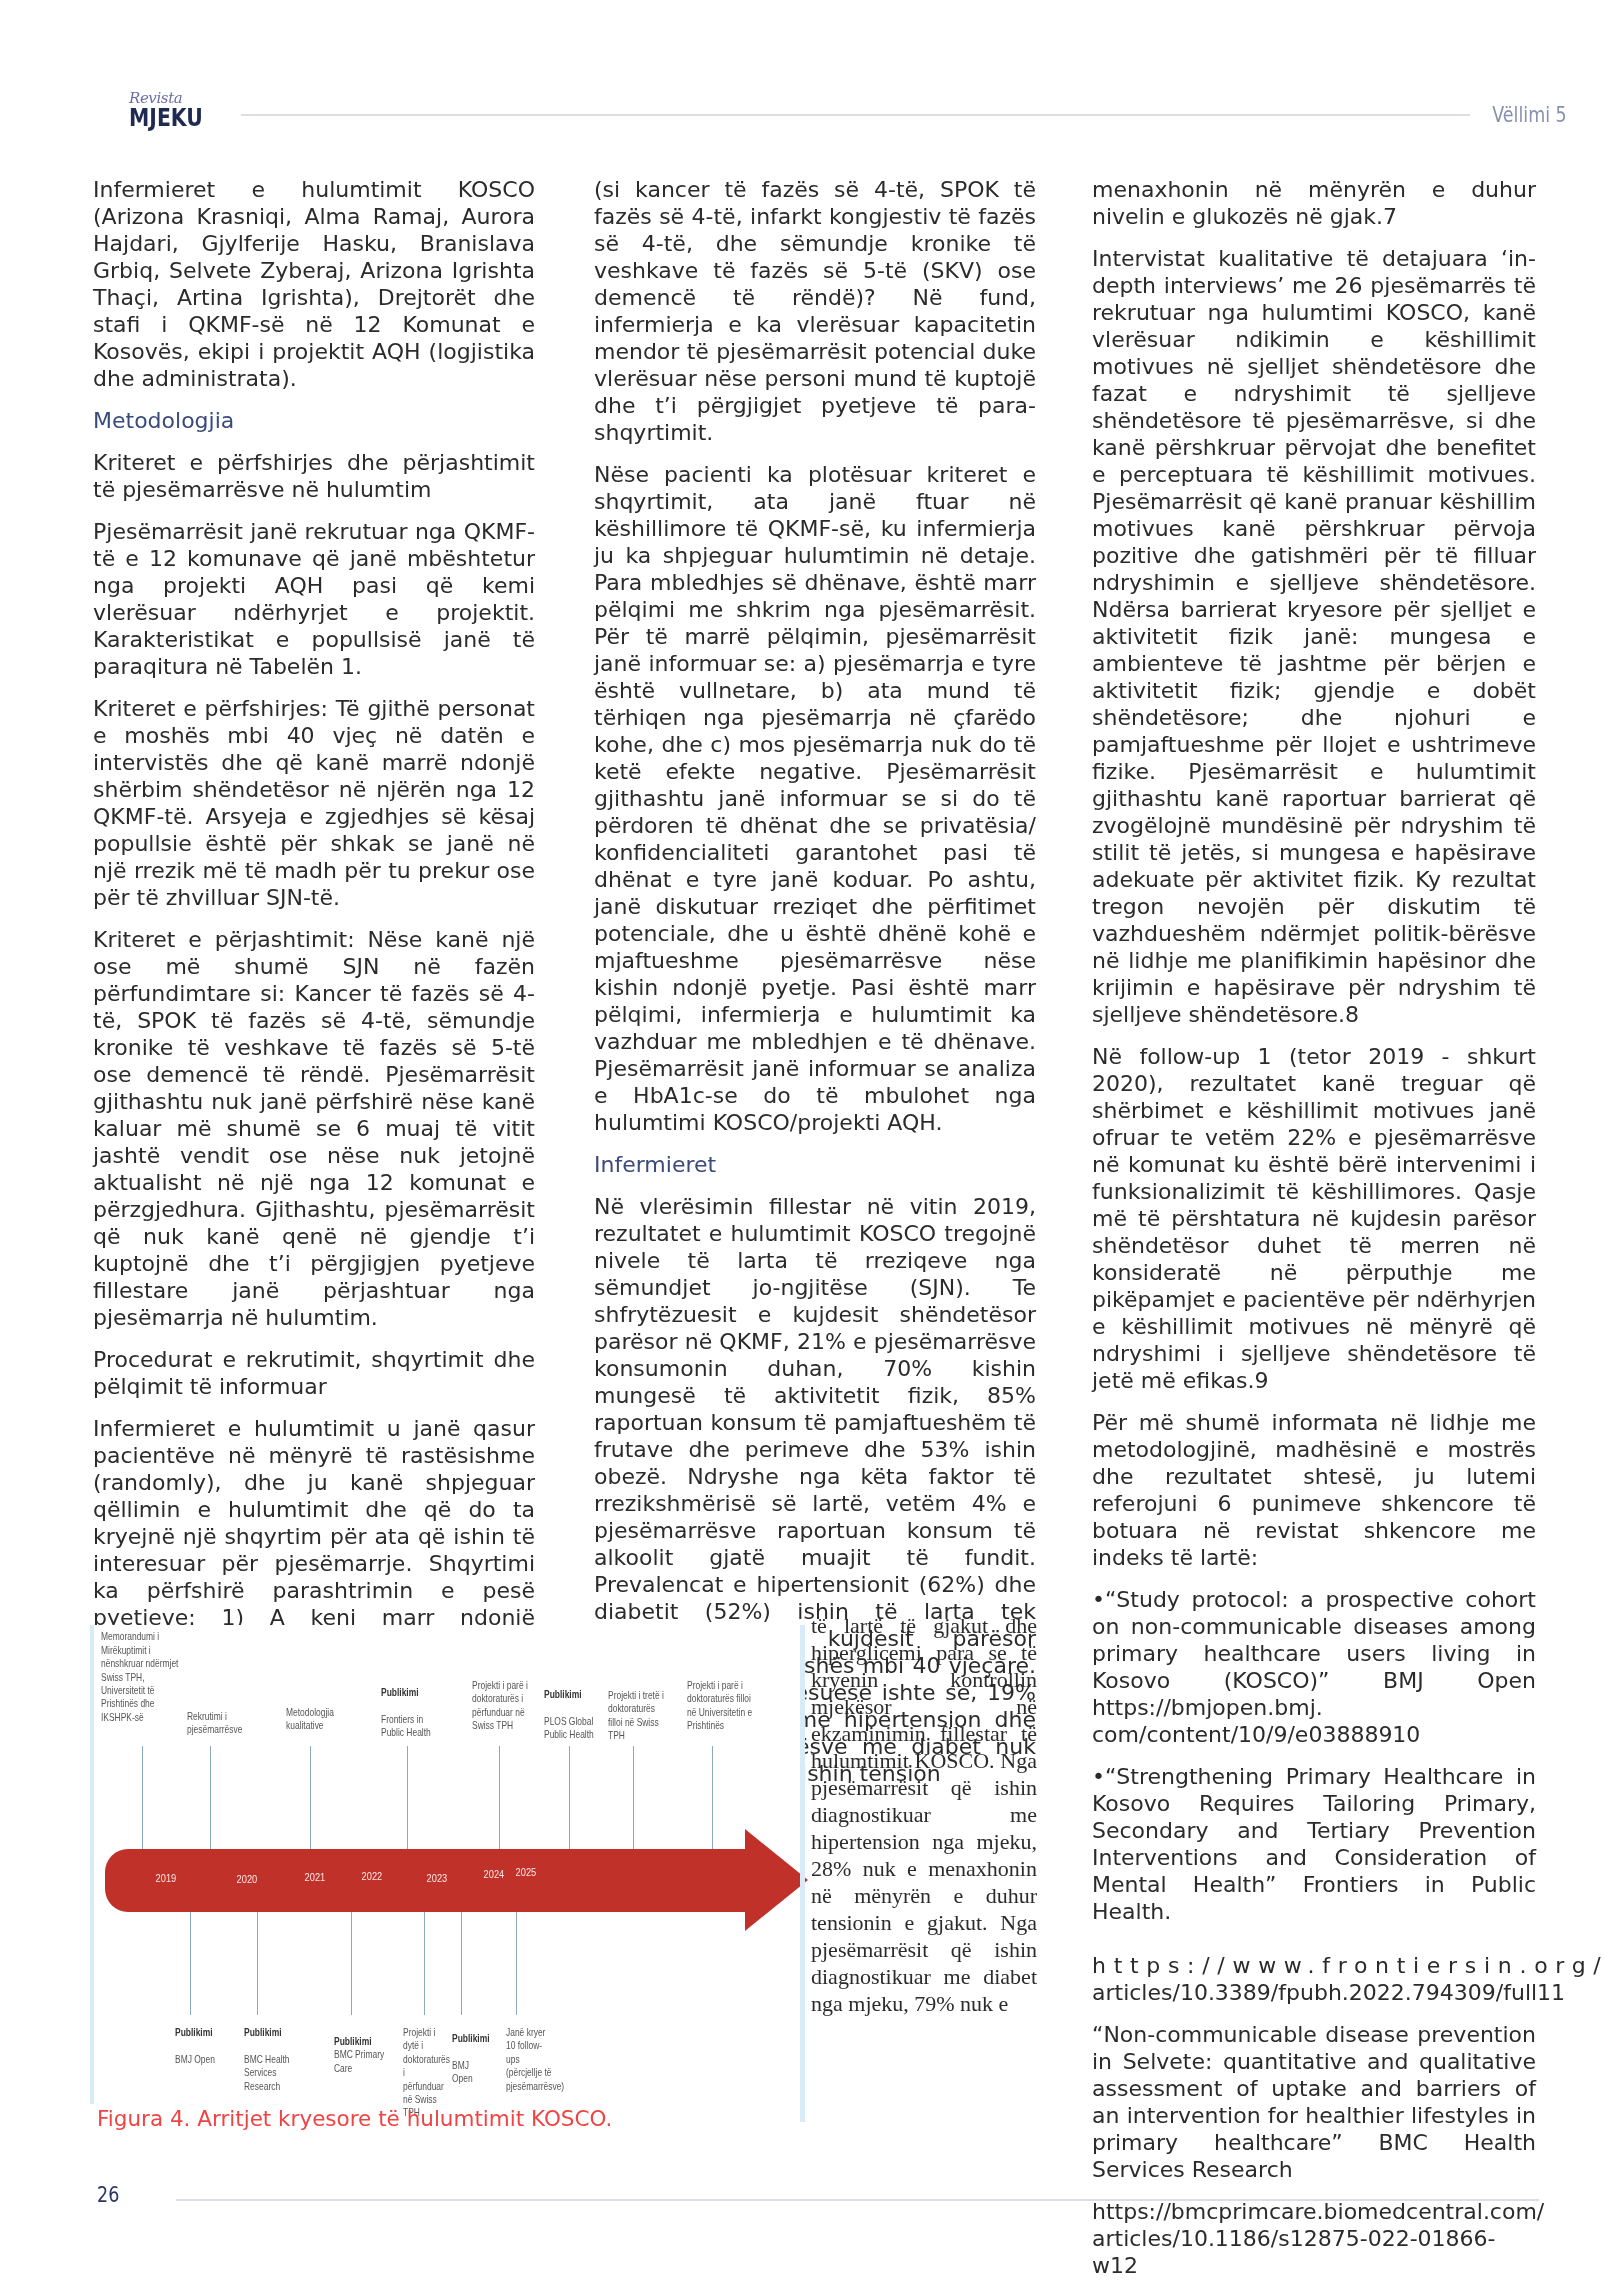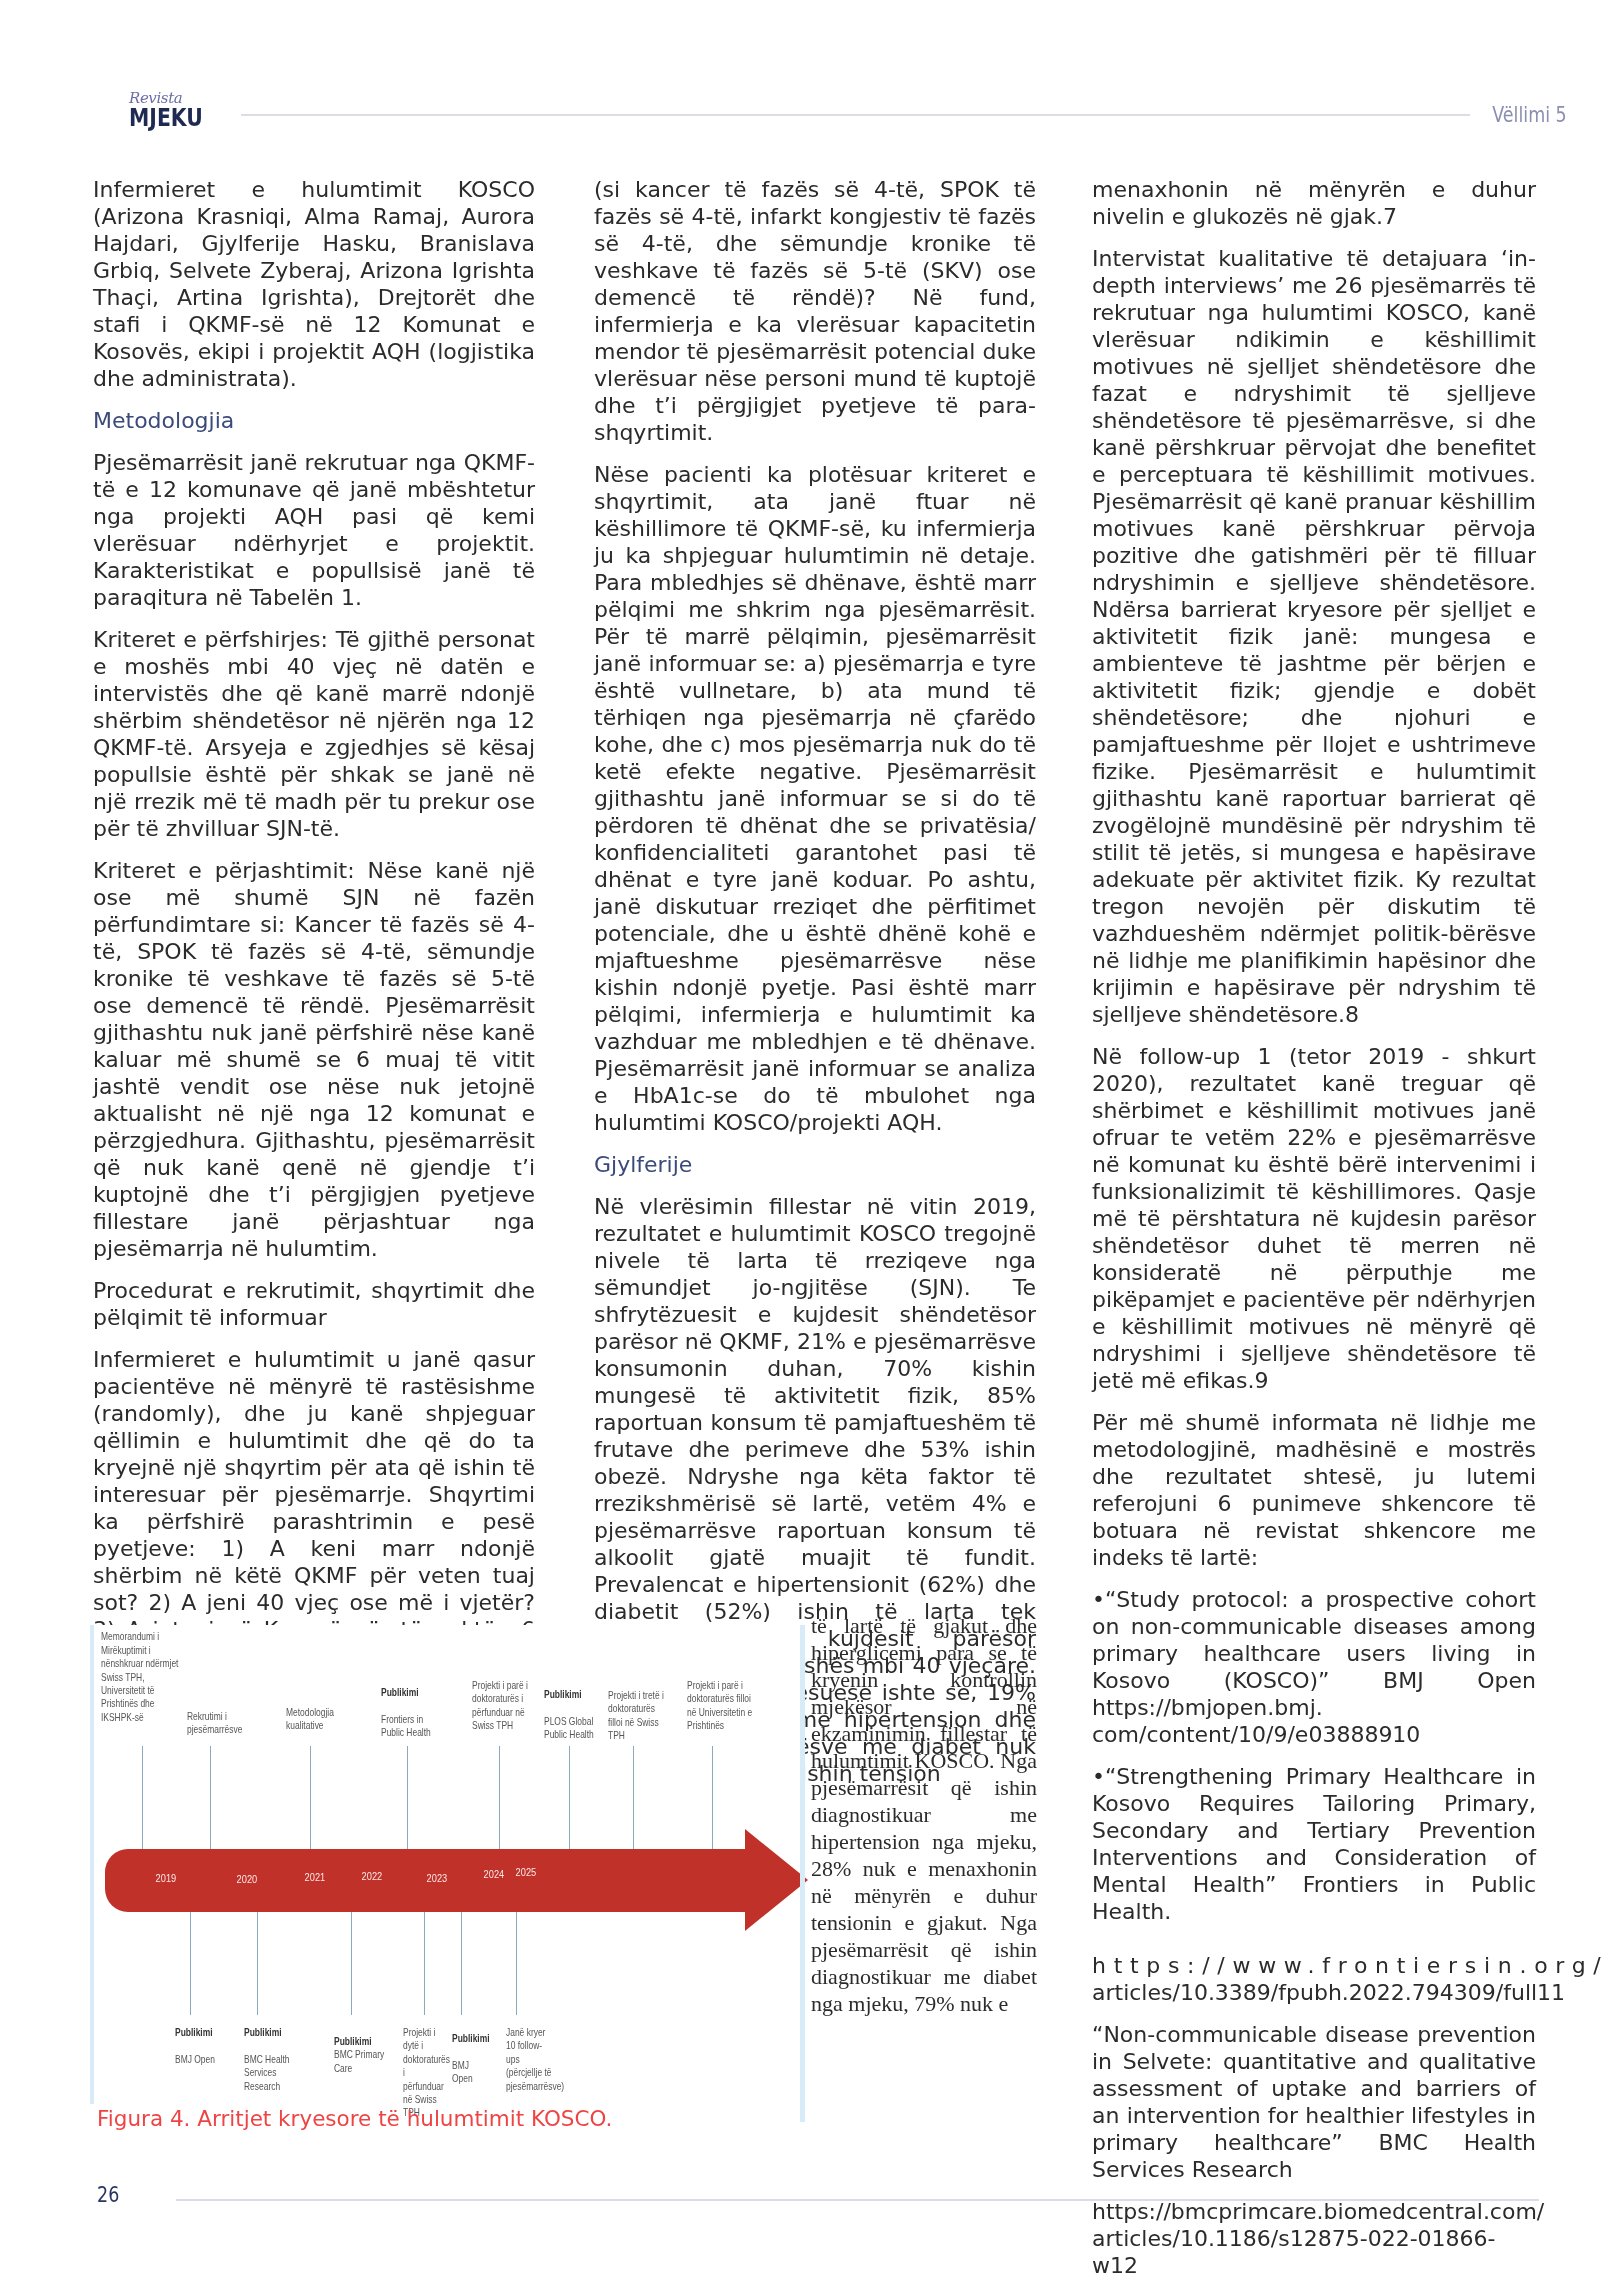--- a/index.html
+++ b/index.html
@@ -49,31 +49,32 @@
     <div class="logo-small">Revista</div>
     <span class="logo-big">MJEKU</span>
   </div>
   <div class="header-line"></div>
   <div class="volume">Vëllimi 5</div>
 </div>
 
 <div class="col col1">
   <p>Infermieret e hulumtimit KOSCO (Arizona Krasniqi, Alma Ramaj, Aurora Hajdari, Gjylferije Hasku, Branislava Grbiq, Selvete Zyberaj, Arizona Igrishta Thaçi, Artina Igrishta), Drejtorët dhe stafi i QKMF-së në 12 Komunat e Kosovës, ekipi i projektit AQH (logjistika dhe administrata).</p>
   <p class="section-title">Metodologjia</p>
+  <p>Kriteret e përfshirjes dhe përjashtimit të pjesëmarrësve në hulumtim</p>
   <p>Pjesëmarrësit janë rekrutuar nga QKMF-të e 12 komunave që janë mbështetur nga projekti AQH pasi që kemi vlerësuar ndërhyrjet e projektit. Karakteristikat e popullsisë janë të paraqitura në Tabelën 1.</p>
   <p>Kriteret e përfshirjes: Të gjithë personat e moshës mbi 40 vjeç në datën e intervistës dhe që kanë marrë ndonjë shërbim shëndetësor në njërën nga 12 QKMF-të. Arsyeja e zgjedhjes së kësaj popullsie është për shkak se janë në një rrezik më të madh për tu prekur ose për të zhvilluar SJN-të.</p>
   <p>Kriteret e përjashtimit: Nëse kanë një ose më shumë SJN në fazën përfundimtare si: Kancer të fazës së 4-të, SPOK të fazës së 4-të, sëmundje kronike të veshkave të fazës së 5-të ose demencë të rëndë. Pjesëmarrësit gjithashtu nuk janë përfshirë nëse kanë kaluar më shumë se 6 muaj të vitit jashtë vendit ose nëse nuk jetojnë aktualisht në një nga 12 komunat e përzgjedhura. Gjithashtu, pjesëmarrësit që nuk kanë qenë në gjendje t’i kuptojnë dhe t’i përgjigjen pyetjeve fillestare janë përjashtuar nga pjesëmarrja në hulumtim.</p>
   <p>Procedurat e rekrutimit, shqyrtimit dhe pëlqimit të informuar</p>
   <p>Infermieret e hulumtimit u janë qasur pacientëve në mënyrë të rastësishme (randomly), dhe ju kanë shpjeguar qëllimin e hulumtimit dhe që do ta kryejnë një shqyrtim për ata që ishin të interesuar për pjesëmarrje. Shqyrtimi ka përfshirë parashtrimin e pesë pyetjeve: 1) A keni marr ndonjë shërbim në këtë QKMF për veten tuaj sot? 2) A jeni 40 vjeç ose më i vjetër? 3) A jetoni në Kosovë për të paktën 6 muaj në 1 vit? 4) Në cilën komunë jetoni? 5) A keni ndonjë sëmundje në fazën e fundit</p>
 </div>
 
 <div class="col col2">
   <p>(si kancer të fazës së 4-të, SPOK të fazës së 4-të, infarkt kongjestiv të fazës së 4-të, dhe sëmundje kronike të veshkave të fazës së 5-të (SKV) ose demencë të rëndë)? Në fund, infermierja e ka vlerësuar kapacitetin mendor të pjesëmarrësit potencial duke vlerësuar nëse personi mund të kuptojë dhe t’i përgjigjet pyetjeve të para-shqyrtimit.</p>
   <p>Nëse pacienti ka plotësuar kriteret e shqyrtimit, ata janë ftuar në këshillimore të QKMF-së, ku infermierja ju ka shpjeguar hulumtimin në detaje. Para mbledhjes së dhënave, është marr pëlqimi me shkrim nga pjesëmarrësit. Për të marrë pëlqimin, pjesëmarrësit janë informuar se: a) pjesëmarrja e tyre është vullnetare, b) ata mund të tërhiqen nga pjesëmarrja në çfarëdo kohe, dhe c) mos pjesëmarrja nuk do të ketë efekte negative. Pjesëmarrësit gjithashtu janë informuar se si do të përdoren të dhënat dhe se privatësia/ konfidencialiteti garantohet pasi të dhënat e tyre janë koduar. Po ashtu, janë diskutuar rreziqet dhe përfitimet potenciale, dhe u është dhënë kohë e mjaftueshme pjesëmarrësve nëse kishin ndonjë pyetje. Pasi është marr pëlqimi, infermierja e hulumtimit ka vazhduar me mbledhjen e të dhënave. Pjesëmarrësit janë informuar se analiza e HbA1c-se do të mbulohet nga hulumtimi KOSCO/projekti AQH.</p>
-  <p class="section-title">Gjylferije</p>
+  <p class="section-title">Infermieret</p>
   <p>Në vlerësimin fillestar në vitin 2019, rezultatet e hulumtimit KOSCO tregojnë nivele të larta të rreziqeve nga sëmundjet jo-ngjitëse (SJN). Te shfrytëzuesit e kujdesit shëndetësor parësor në QKMF, 21% e pjesëmarrësve konsumonin duhan, 70% kishin mungesë të aktivitetit fizik, 85% raportuan konsum të pamjaftueshëm të frutave dhe perimeve dhe 53% ishin obezë. Ndryshe nga këta faktor të rrezikshmërisë së lartë, vetëm 4% e pjesëmarrësve raportuan konsum të alkoolit gjatë muajit të fundit. Prevalencat e hipertensionit (62%) dhe diabetit (52%) ishin të larta tek shfrytëzuesit e kujdesit parësor shëndetësor të moshës mbi  40 vjeçare. Veçanërisht shqetësuese ishte se, 19% e pjesëmarrësve me hipertension dhe 16% e pjesëmarrësve me diabet nuk ishin në dijeni që kishin tension</p>
 </div>
 <div class="inset-text">të lartë të gjakut dhe hiperglicemi para se të kryenin kontrollin mjekësor në ekzaminimin fillestar të hulumtimit KOSCO. Nga pjesëmarrësit që ishin diagnostikuar me hipertension nga mjeku, 28% nuk e menaxhonin në mënyrën e duhur tensionin e gjakut. Nga pjesëmarrësit që ishin diagnostikuar me diabet nga mjeku, 79% nuk e</div>
 
 <div class="col col3">
   <p>menaxhonin në mënyrën e duhur nivelin e glukozës në gjak.7</p>
   <p>Intervistat kualitative të detajuara ‘in-depth interviews’ me 26 pjesëmarrës të rekrutuar nga hulumtimi KOSCO, kanë vlerësuar ndikimin e këshillimit motivues në sjelljet shëndetësore dhe fazat e ndryshimit të sjelljeve shëndetësore të pjesëmarrësve, si dhe kanë përshkruar përvojat dhe benefitet e perceptuara të këshillimit motivues. Pjesëmarrësit që kanë pranuar këshillim motivues kanë përshkruar përvoja pozitive dhe gatishmëri për të filluar ndryshimin e sjelljeve shëndetësore. Ndërsa barrierat kryesore për sjelljet e aktivitetit fizik janë: mungesa e ambienteve të jashtme për bërjen e aktivitetit fizik; gjendje e dobët shëndetësore; dhe njohuri e pamjaftueshme për llojet e ushtrimeve fizike. Pjesëmarrësit e hulumtimit gjithashtu kanë raportuar barrierat që zvogëlojnë mundësinë për ndryshim të stilit të jetës, si mungesa e hapësirave adekuate për aktivitet fizik. Ky rezultat tregon nevojën për diskutim të vazhdueshëm ndërmjet politik-bërësve në lidhje me planifikimin hapësinor dhe krijimin e hapësirave për ndryshim të sjelljeve shëndetësore.8</p>
   <p>Në follow-up 1 (tetor 2019 - shkurt 2020), rezultatet kanë treguar që shërbimet e këshillimit motivues janë ofruar te vetëm 22% e pjesëmarrësve në komunat ku është bërë intervenimi i funksionalizimit të këshillimores. Qasje më të përshtatura në kujdesin parësor shëndetësor duhet të merren në konsideratë në përputhje me pikëpamjet e pacientëve për ndërhyrjen e këshillimit motivues në mënyrë që ndryshimi i sjelljeve shëndetësore të jetë më efikas.9</p>
   <p>Për më shumë informata në lidhje me metodologjinë, madhësinë e mostrës dhe rezultatet shtesë, ju lutemi referojuni 6 punimeve shkencore të botuara në revistat shkencore me indeks të lartë:</p>
   <p>•“Study protocol: a prospective cohort on non-communicable diseases among primary healthcare users living in Kosovo (KOSCO)” BMJ Open https://bmjopen.bmj. com/content/10/9/e03888910</p>

